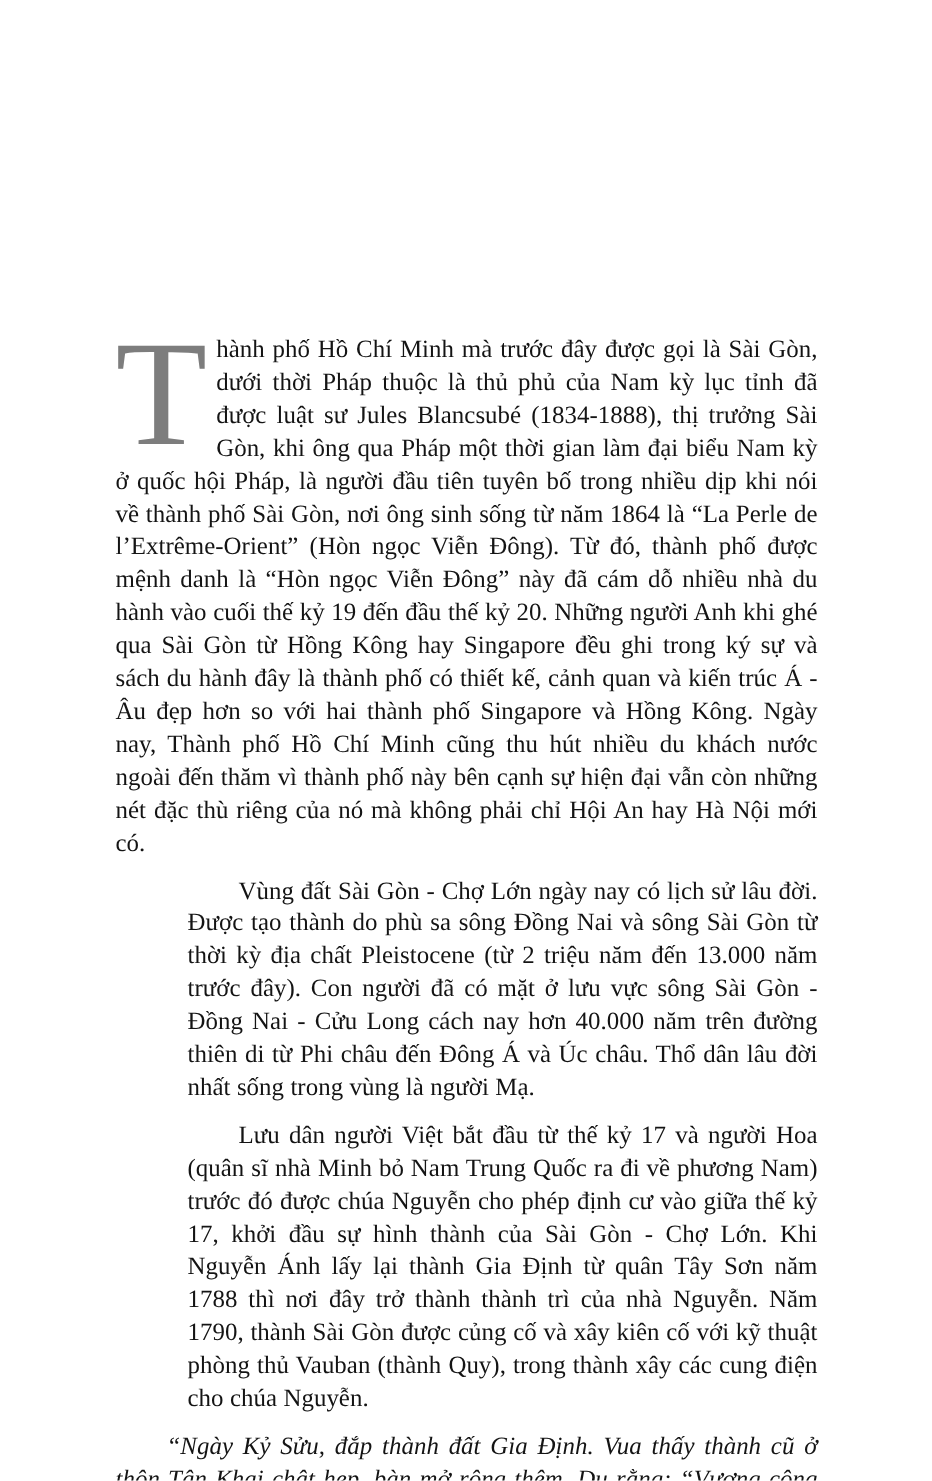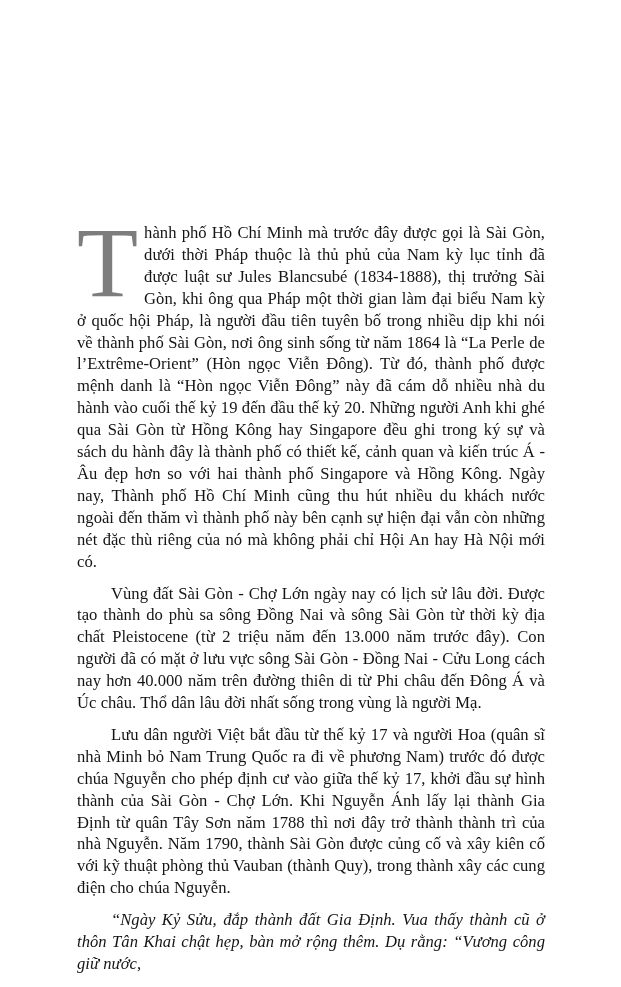--- a/index.html
+++ b/index.html
@@ -41,20 +41,21 @@
     color: #141414;
     hyphens: none;
   }
 
   p.para + p.para {
     margin-top: 10px;
   }
 
   p.indent {
     text-indent: 34px;
+    margin-left: 48px;
   }
 
   p.quote {
     font-style: italic;
     text-indent: 34px;
   }
 
   
   .dropcap {
     float: left;

